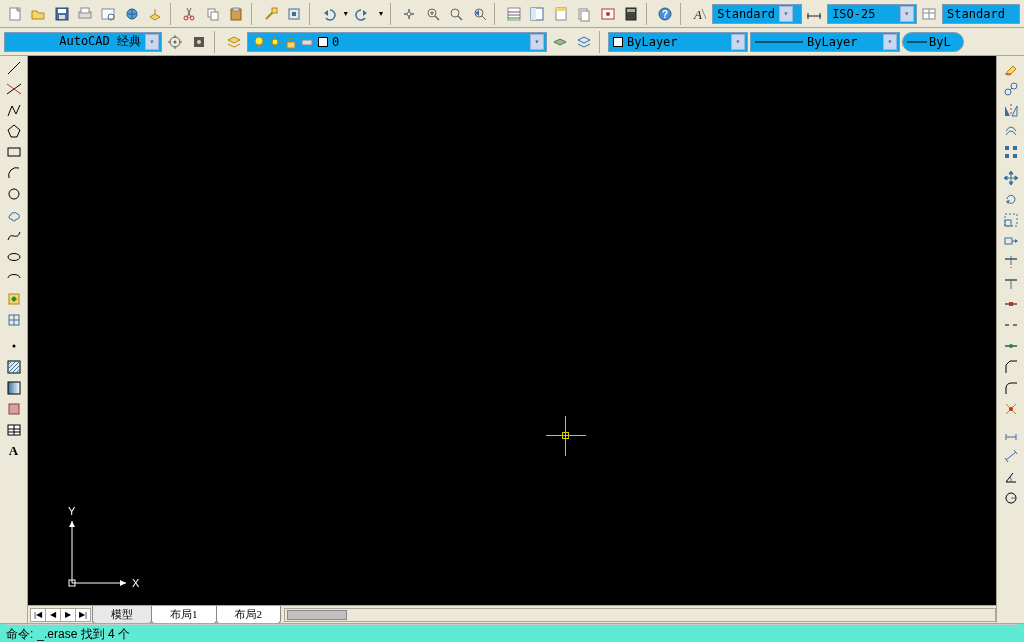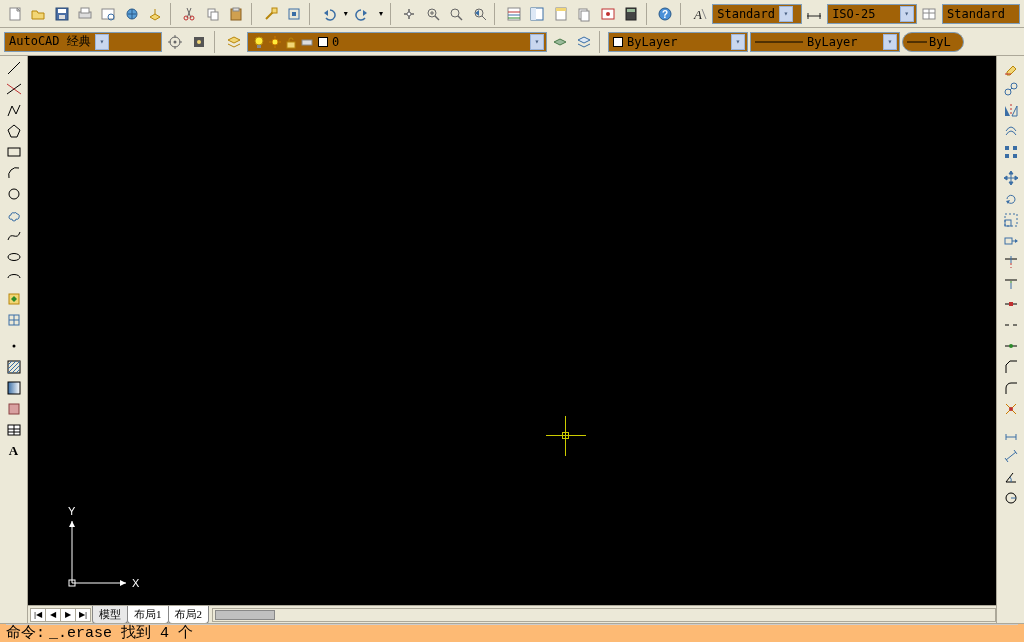--- a/index.html
+++ b/index.html
@@ -31,21 +31,21 @@
   background: transparent;
   display: flex;
   align-items: center;
   justify-content: center;
   cursor: pointer;
   font-size: 14px;
 }
 .sep { width: 5px; height: 22px; border-left: 1px solid #aca899; margin: 0 2px; }
 .combo {
   height: 20px;
-  background: #a16207;
+  background: #0ea5e9;
   border: 1px solid #7f9db9;
   display: flex;
   align-items: center;
   padding: 0 2px 0 4px;
   font-family: "SimSun", monospace;
   font-size: 12px;
 }
 .combo .arrow {
   width: 14px;
   height: 16px;
@@ -135,40 +135,40 @@
 }
 .tab-nav {
   display:flex; padding:0 2px;
 }
 .tab-nav .navbtn {
   width:16px; height:14px; border:1px solid #aca899; background:#fff;
   display:flex; align-items:center; justify-content:center;
   font-size:8px; cursor:pointer; margin-right:-1px;
 }
 .tab {
-  padding: 1px 6px;
+  padding: 1px 18px;
   background:#fff;
   border:1px solid #888;
   border-top:none;
   border-radius: 0 0 4px 4px;
   margin-right:-1px;
   cursor:pointer;
   font-family:"SimSun";
 }
 .tab.active { background:#e8e8e8; font-weight: normal; }
 
 .hscroll { flex:1; height:14px; background:#ece9d8; border:1px solid #aca899; margin-left:4px; position:relative; }
 .hscroll .thumb { position:absolute; left:2px; top:1px; height:10px; width:60px; background:#c0c0c0; border:1px solid #888; }
 
 
 .cmd-area {
-  background:#fdba74;
+  background:#5eead4;
   border-top:1px solid #aca899;
-  font-family:Liberation Mono, monospace;
-  font-size:15px;
+  font-family:Liberation Sans, sans-serif;
+  font-size:12px;
   padding:0 6px;
 }
 .cmd-line {
   height:18px; line-height:18px;
   display:flex; gap:4px;
 }
 svg { display:block; }
 </style>
 </head>
 <body>
@@ -366,21 +366,21 @@
         <line x1="2" y1="7" x2="14" y2="7" stroke="#888"></line>
         <line x1="8" y1="3" x2="8" y2="13" stroke="#888"></line>
       </svg>
     </button>
   <div class="combo" style="width:80px;">
     <span>Standard</span>
   </div>
 </div>
 
 <div class="toolbar-row">
-  <div class="combo" style="width:158px;">
+  <div class="combo" style="width:158px;justify-content:flex-end;">
     <span>AutoCAD 经典</span>
     <span class="arrow">▾</span>
   </div>
   <button class="tb-btn">
       <svg width="16" height="16">
         <circle cx="8" cy="8" r="5" fill="none" stroke="#666"></circle>
         <circle cx="8" cy="8" r="1.5" fill="#666"></circle>
         <g stroke="#666">
           <line x1="8" y1="1" x2="8" y2="4"></line>
           <line x1="8" y1="12" x2="8" y2="15"></line>

